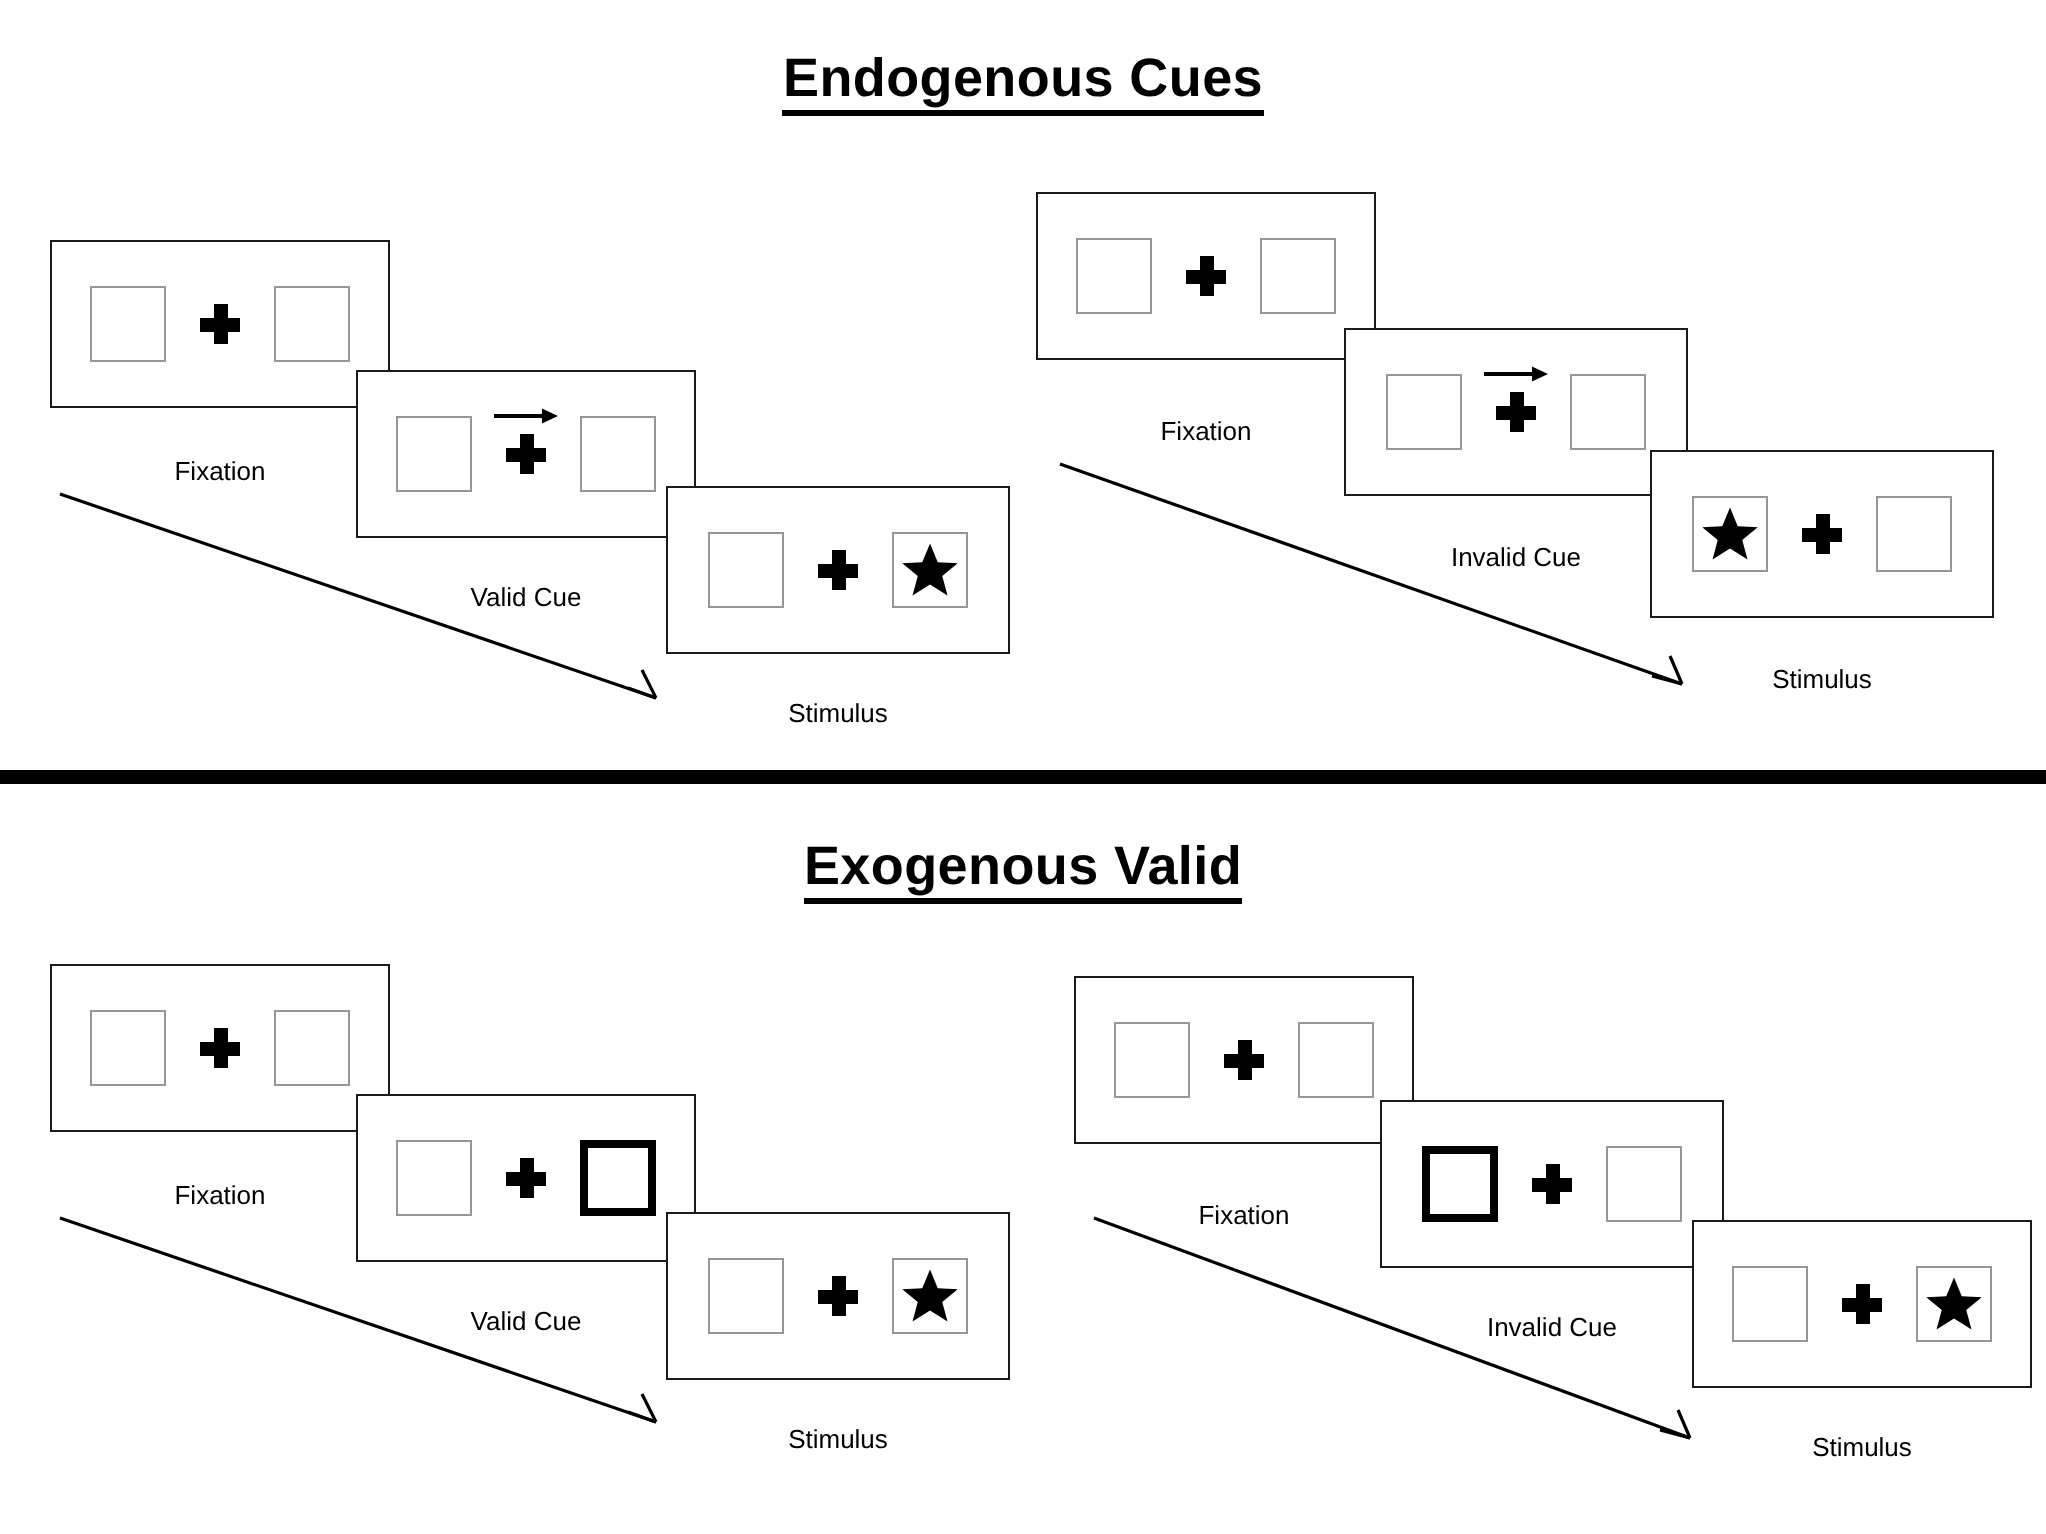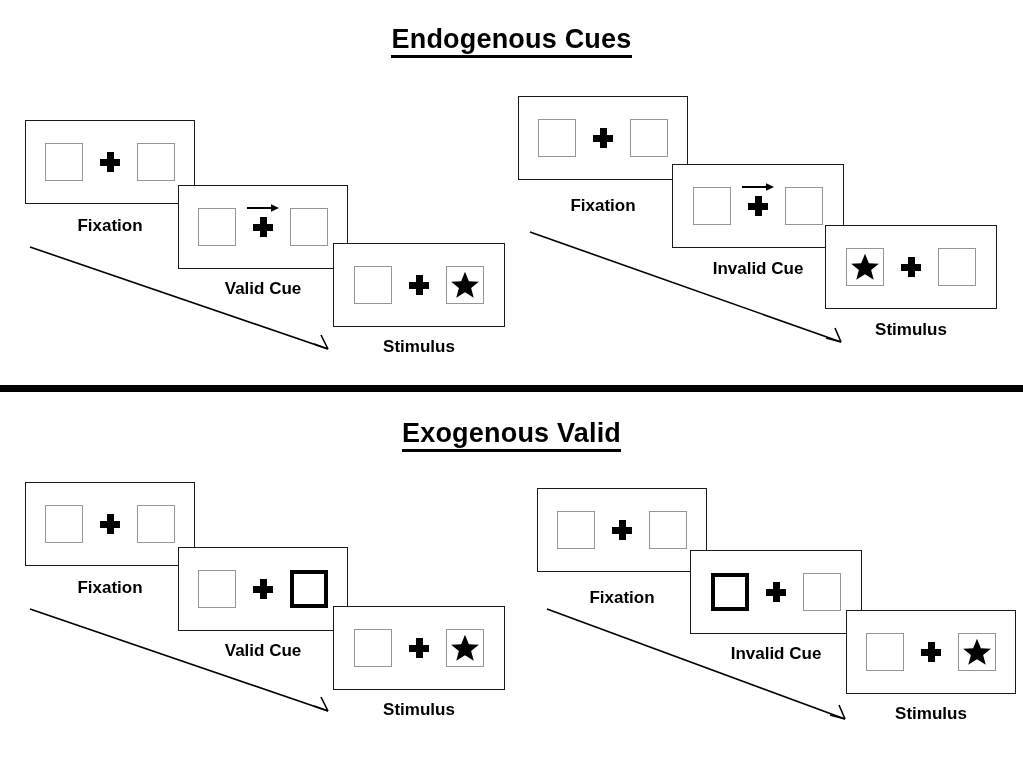--- a/index.html
+++ b/index.html
@@ -31,21 +31,21 @@
   .fixcross::before,.fixcross::after{content:"";position:absolute;background:#000;}
   .fixcross::before{left:7.5px;top:1px;width:7px;height:20px;}
   .fixcross::after{top:7.5px;left:1px;width:20px;height:7px;}
 
   .starwrap{width:30px;height:30px;display:block;}
   .starwrap svg{display:block;width:30px;height:30px;}
 
   .cue-arrow{position:absolute;left:50%;transform:translateX(-50%);top:-15px;width:34px;height:12px;}
   .cue-arrow svg{display:block;}
 
-  .caption{position:absolute;font-size:17px;font-weight:bold;white-space:nowrap;}
+  .caption{position:absolute;font-size:13px;font-weight:normal;white-space:nowrap;margin-top:12px;}
 
   .timearrow{position:absolute;}
   .timearrow svg{display:block;overflow:visible;}
 </style>
 </head>
 <body>
 
 <div class="section" id="section-endogenous">
 
   <div class="section-title" id="title-endogenous"><span>Endogenous Cues</span></div>

